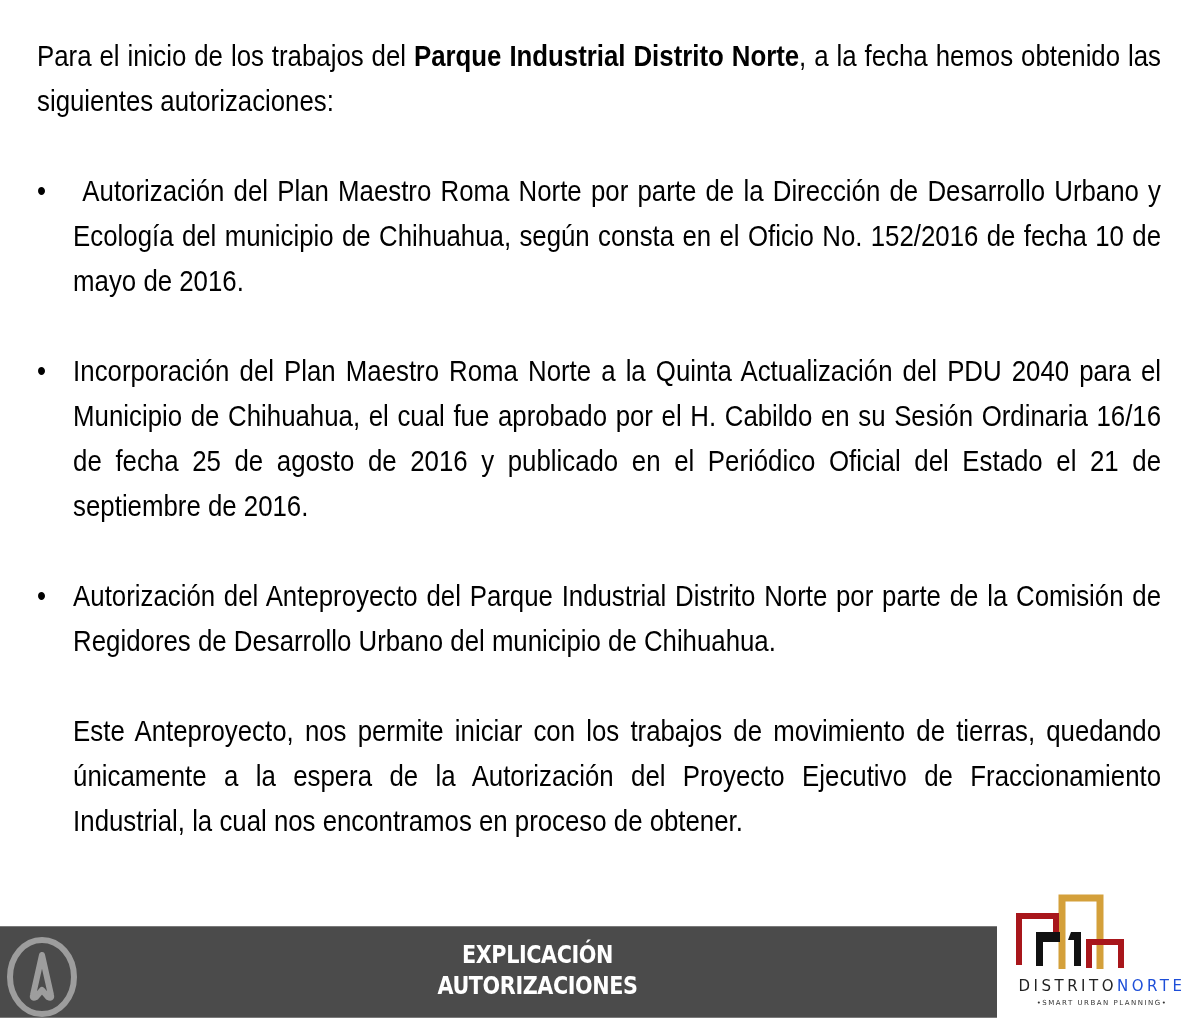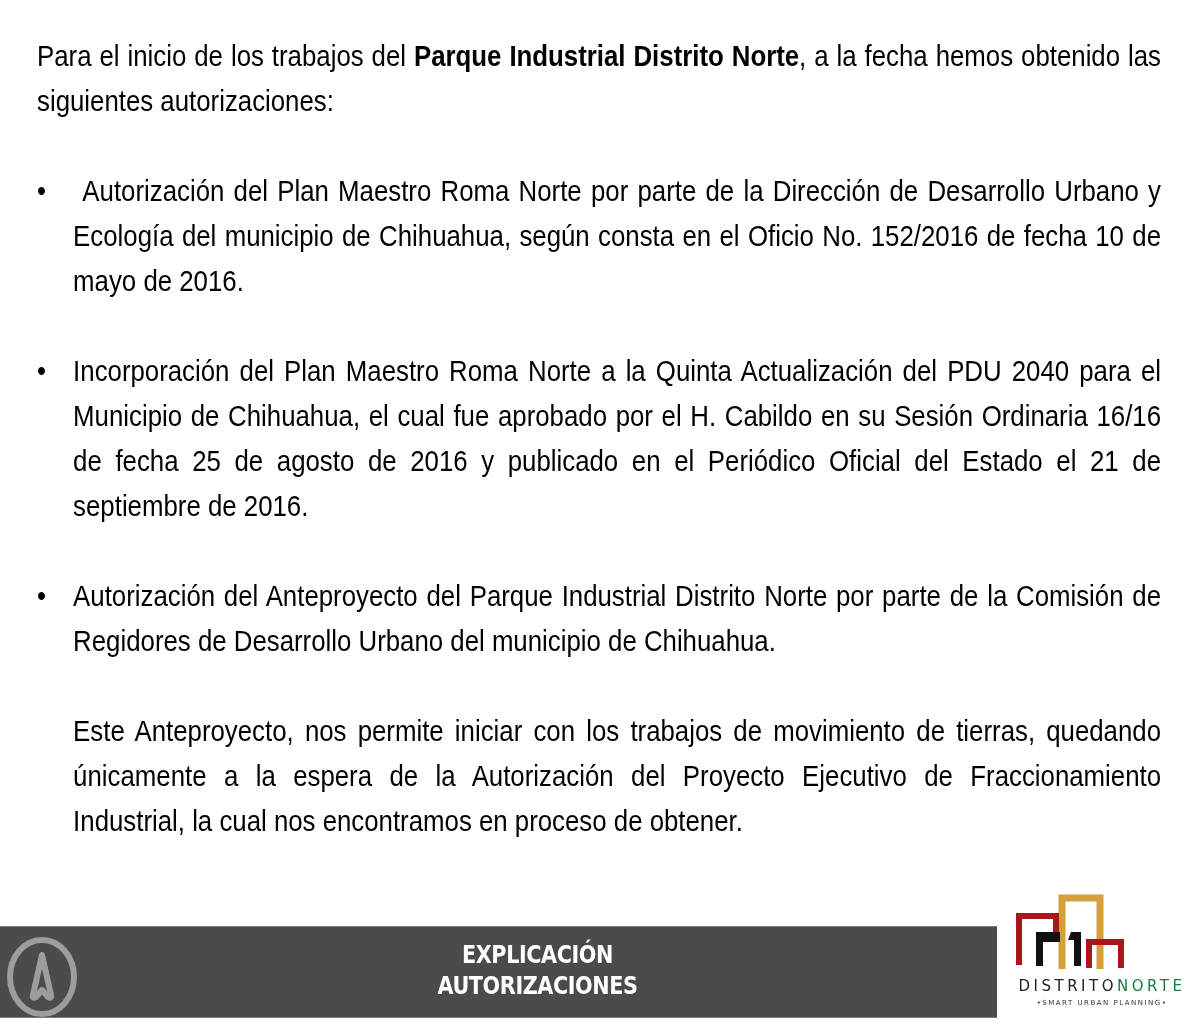--- a/index.html
+++ b/index.html
@@ -33,21 +33,21 @@
       color: #ffffff; font-weight: bold; font-size: 25px; line-height: 31px;
       font-family: "DejaVu Sans", sans-serif; letter-spacing: -0.5px;
       transform: scaleX(0.83); transform-origin: center top;
     }
     .logo { position: absolute; left: 1005px; top: 890px; width: 195px; height: 136px; }
     .logo-name {
       position: absolute; left: 1002px; top: 977px; width: 200px; text-align: center;
       font-size: 15px; letter-spacing: 3.5px; color: #222;
       font-family: "DejaVu Sans", sans-serif; font-weight: normal;
     }
-    .logo-name .norte { color: #15803d; }
+    .logo-name .norte { color: #1d4ed8; }
     .logo-tag {
       position: absolute; left: 1002px; top: 999px; width: 200px; text-align: center;
       font-size: 7px; letter-spacing: 1.5px; color: #333;
       font-family: "DejaVu Sans", sans-serif;
     }
   </style>
 </head>
 <body>
 
 <div class="content">

